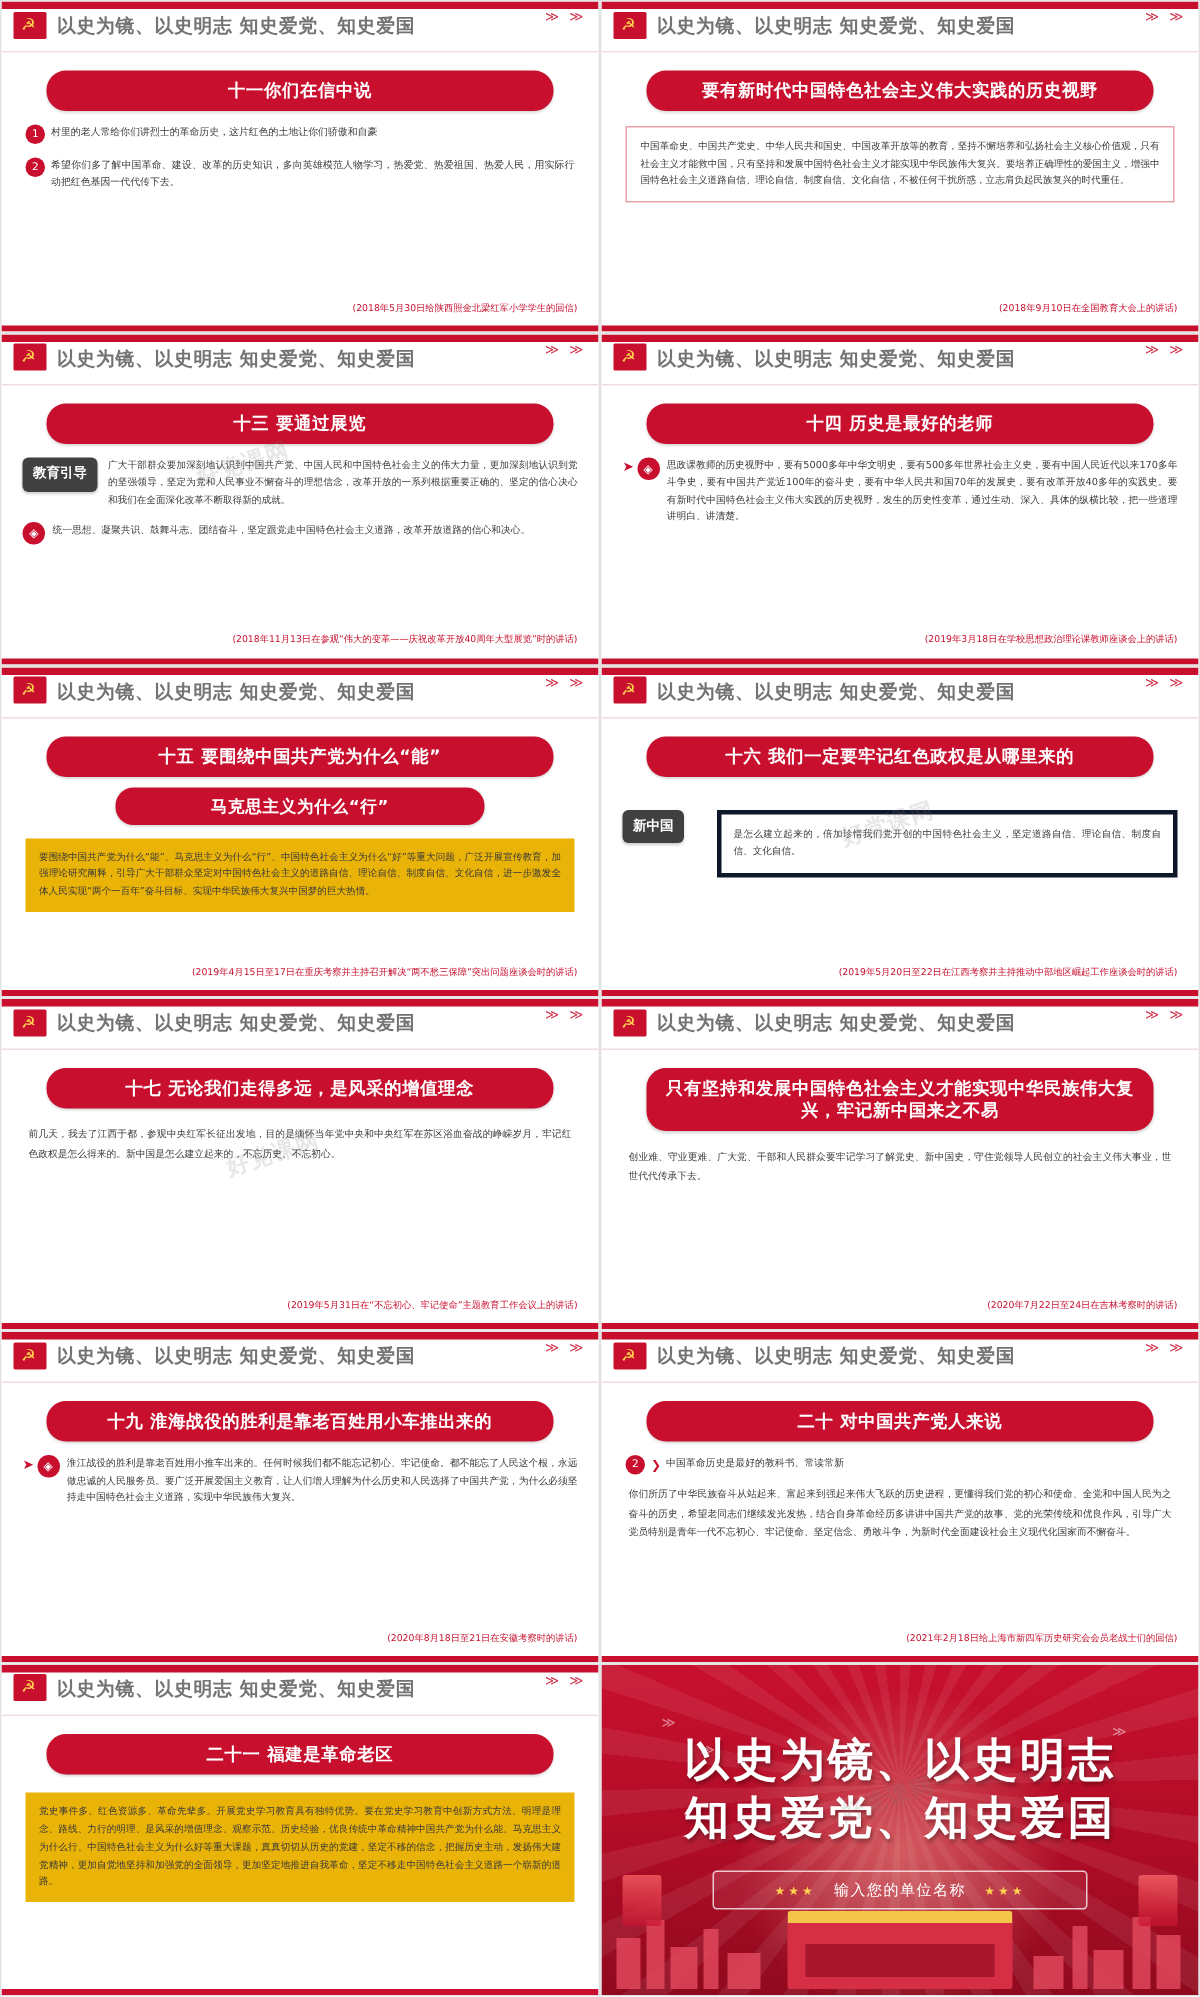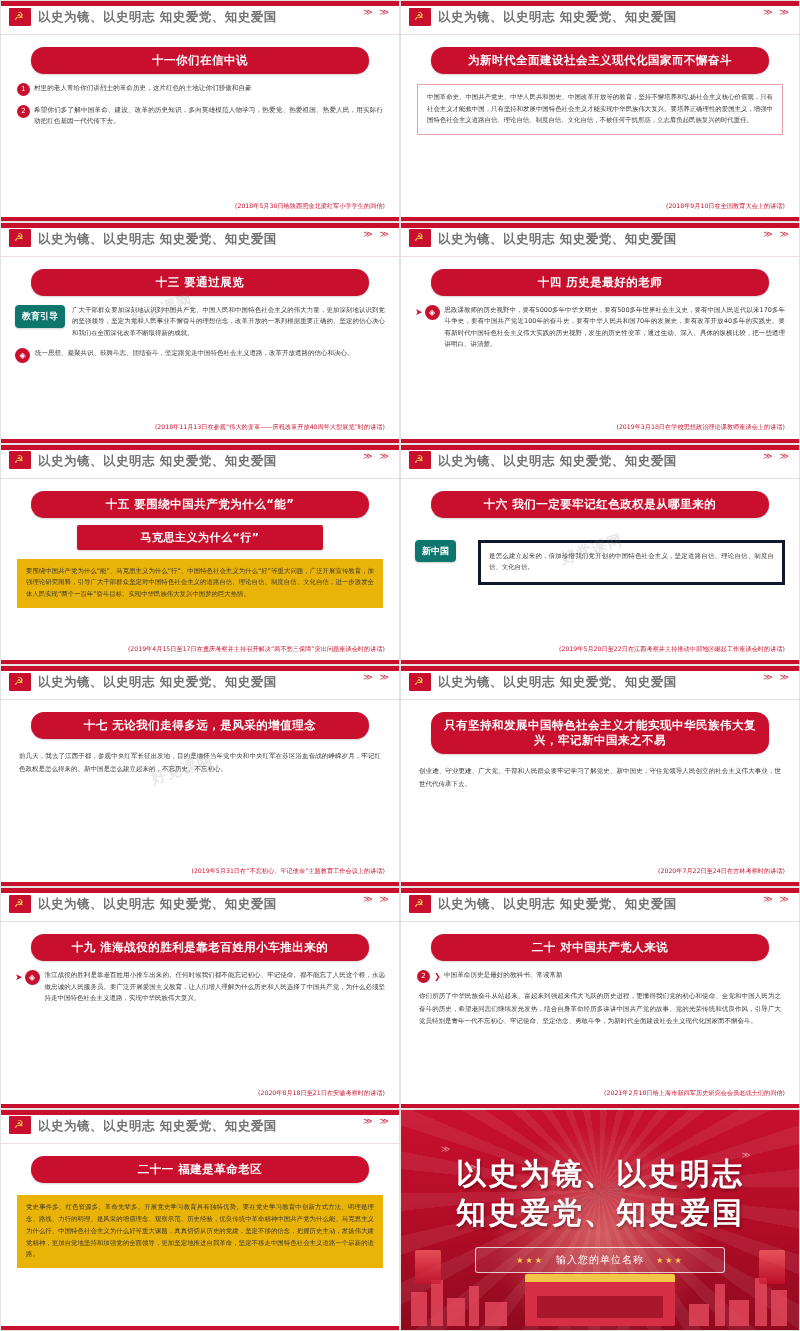--- a/index.html
+++ b/index.html
@@ -83,21 +83,21 @@
     padding: 6px 10px;
     border-radius: 13px;
     width: 85%;
     letter-spacing: .5px;
     box-shadow: 0 1px 2px rgba(0,0,0,.18);
   }
   .pill.sub {
     width: 62%;
     margin-top: 7px;
     font-size: 11px;
-    border-radius: 2px;
+    border-radius: 12px;
     padding: 5px 10px;
   }
   .boxed {
     margin: 10px 16px 0 16px;
     border: 1px solid #e8a2ad;
     padding: 7px 9px;
     font-size: 6.4px;
     line-height: 1.8;
     color: #3a3a3a;
     text-align: justify;
@@ -144,21 +144,21 @@
     margin-right: 3px;
   }
   .numtext {
     font-size: 6.6px; line-height: 1.7; color: #3a3a3a; flex: 1;
     text-align: justify;
   }
   .dottext { font-size: 6.5px; line-height: 1.75; color: #3a3a3a; flex: 1; text-align: justify; }
   
   .tagrow { display: flex; margin: 9px 14px 0 14px; align-items: flex-start; }
   .tag {
-    background: #0f766e; color: #fff; font-size: 9px; font-weight: bold;
+    background: #404040; color: #fff; font-size: 9px; font-weight: bold;
     padding: 6px 7px; border-radius: 4px; flex: 0 0 auto;
     margin-right: 7px; box-shadow: 0 1px 2px rgba(0,0,0,.2);
     line-height: 1.2;
     text-align: center;
   }
   .tagbody { flex: 1; font-size: 6.4px; line-height: 1.8; color: #3a3a3a; text-align: justify; }
   .tagbody.bordered {
     border: 3px solid #0f172a; padding: 8px 8px; margin-left: 15px;
   }
   
@@ -287,21 +287,21 @@
     <div class="slide">
       <div class="topbar"></div>
       <div class="hdr">
         <span class="emblem">
             <span class="flag"></span>
             <span class="sickle">☭</span>
           </span>
         <span class="hdr-title">以史为镜、以史明志  知史爱党、知史爱国</span>
         <span class="birds">≫ ≫</span>
       </div>
-      <div class="pill">为新时代全面建设社会主义现代化国家而不懈奋斗</div>
+      <div class="pill">要有新时代中国特色社会主义伟大实践的历史视野</div>
       <div class="boxed">中国革命史、中国共产党史、中华人民共和国史、中国改革开放等的教育，坚持不懈培养和弘扬社会主义核心价值观，只有社会主义才能救中国，只有坚持和发展中国特色社会主义才能实现中华民族伟大复兴。要培养正确理性的爱国主义，增强中国特色社会主义道路自信、理论自信、制度自信、文化自信，不被任何干扰所惑，立志肩负起民族复兴的时代重任。</div>
       <div class="src">(2018年9月10日在全国教育大会上的讲话)</div>
       <div class="botbar"></div>
     </div>
 
     <div class="slide">
       <div class="topbar"></div>
       <div class="hdr">
         <span class="emblem">
             <span class="flag"></span>

